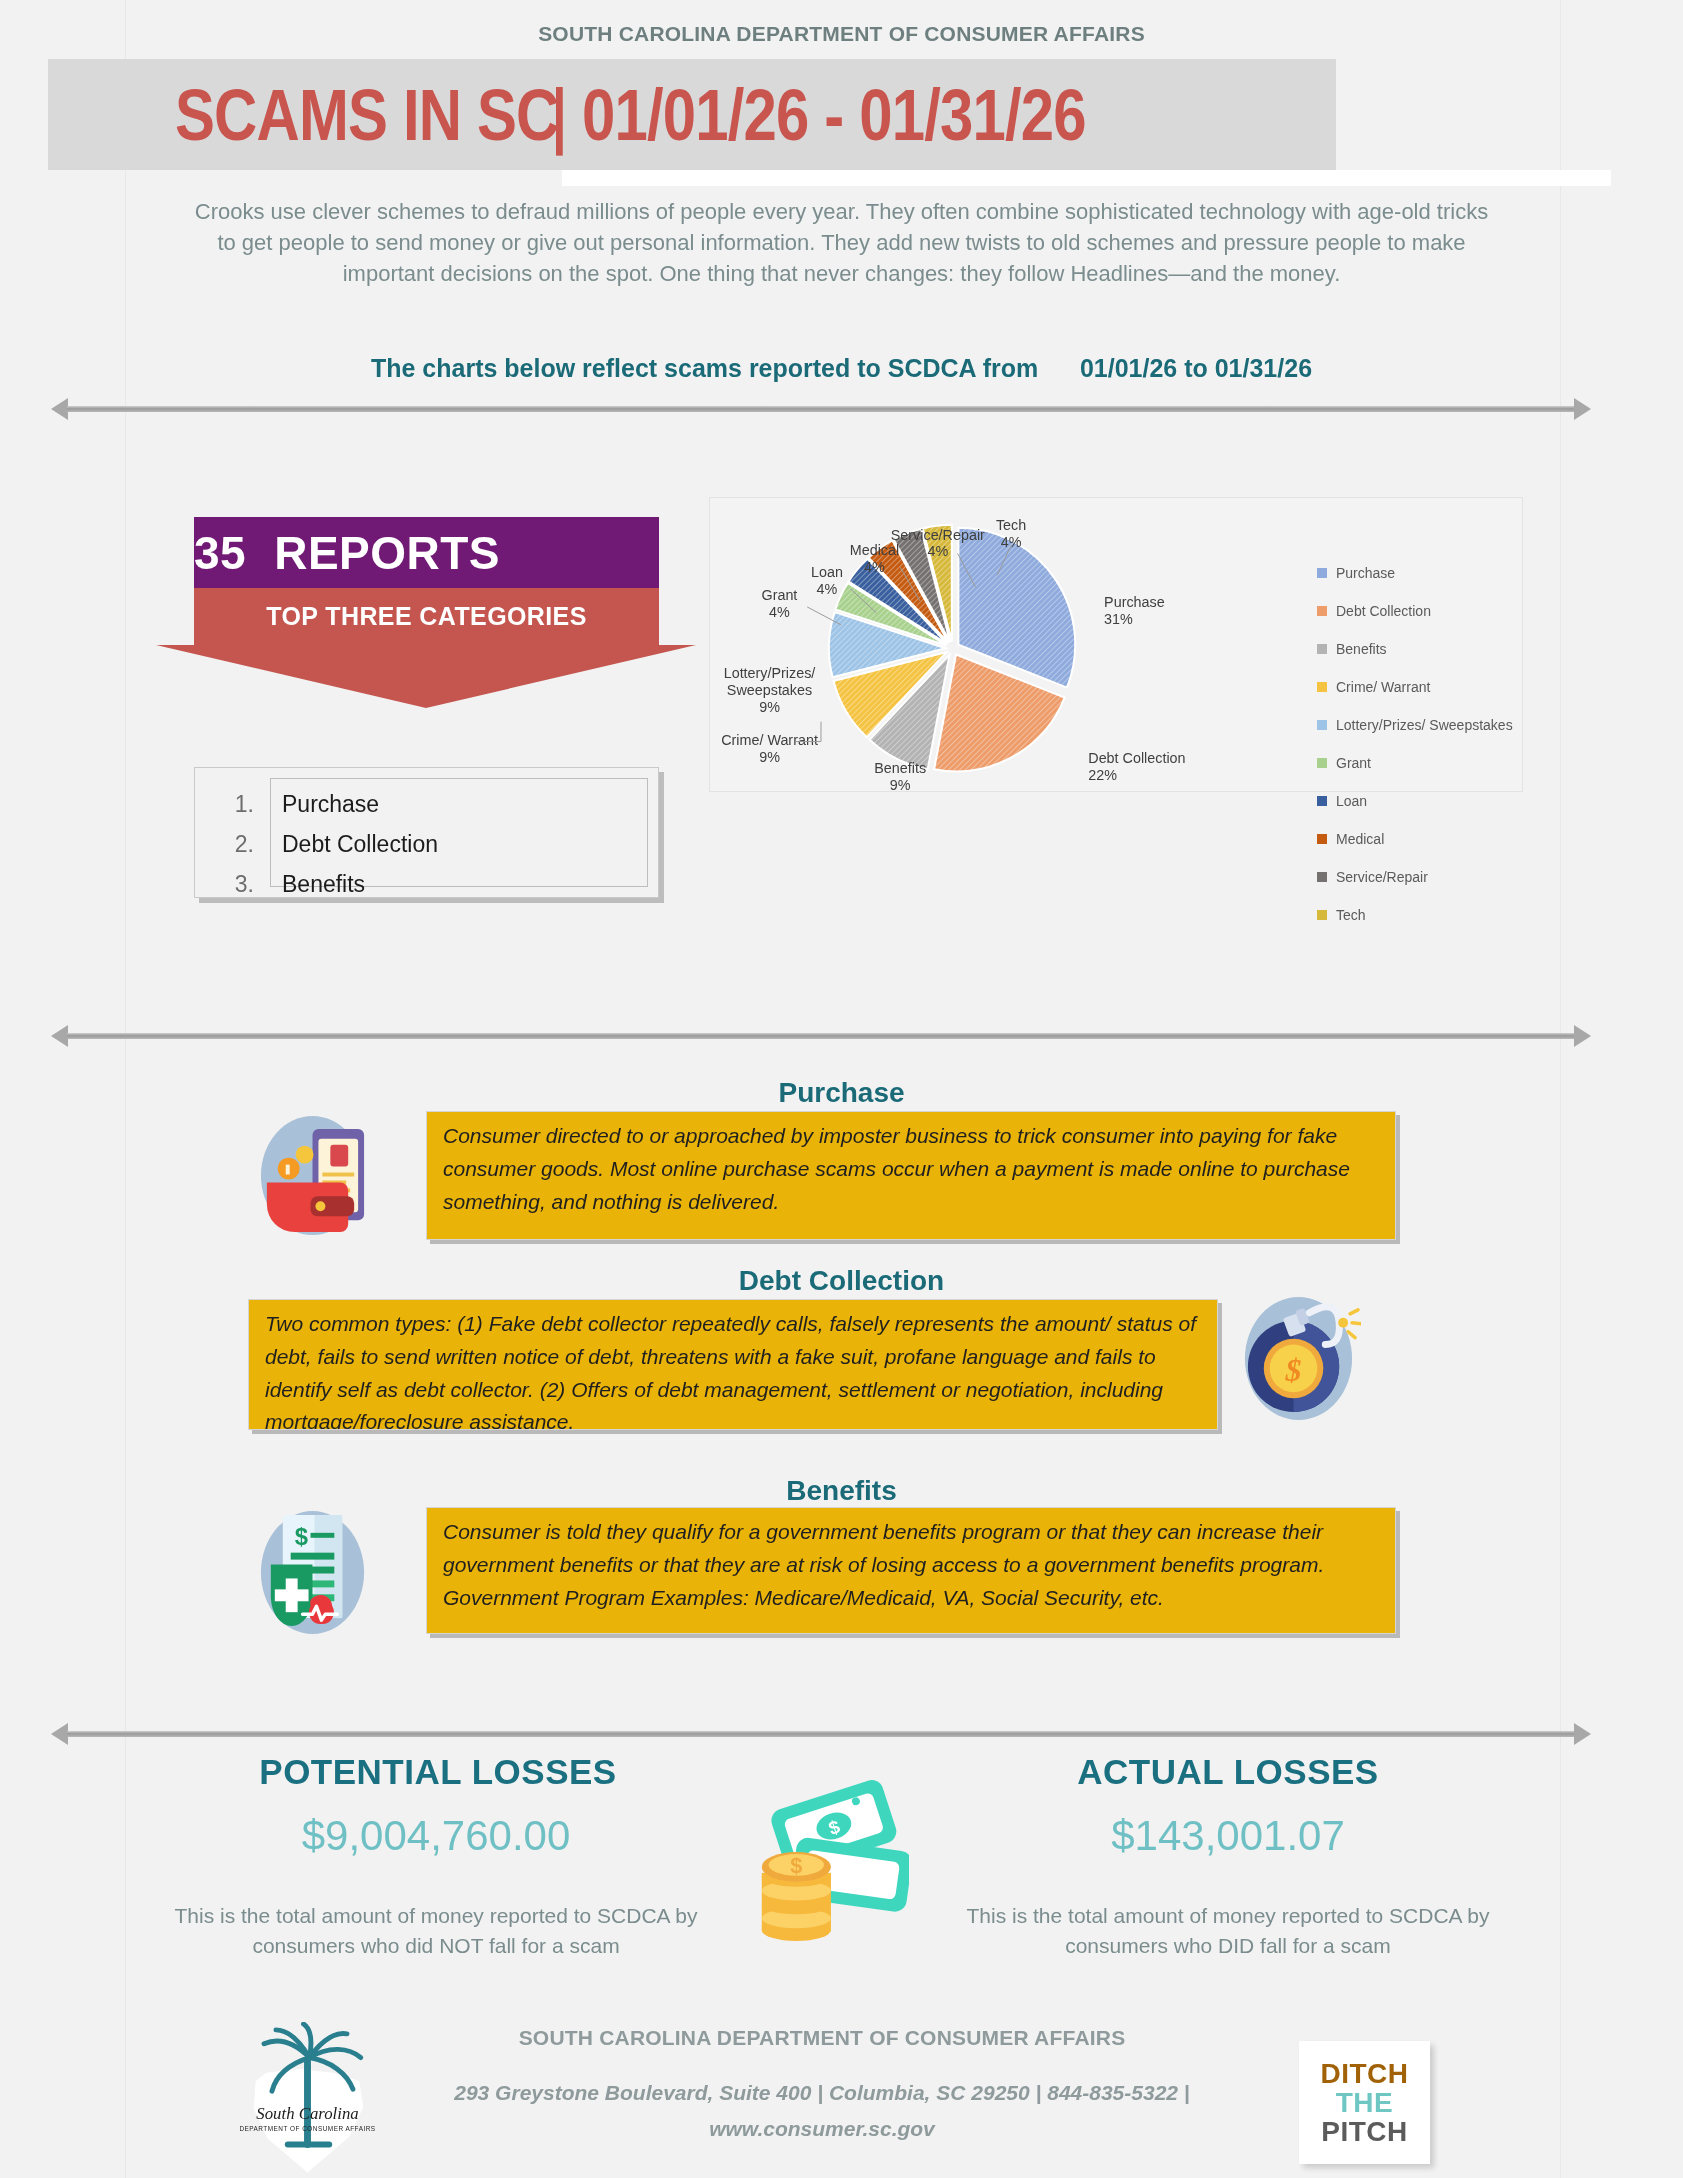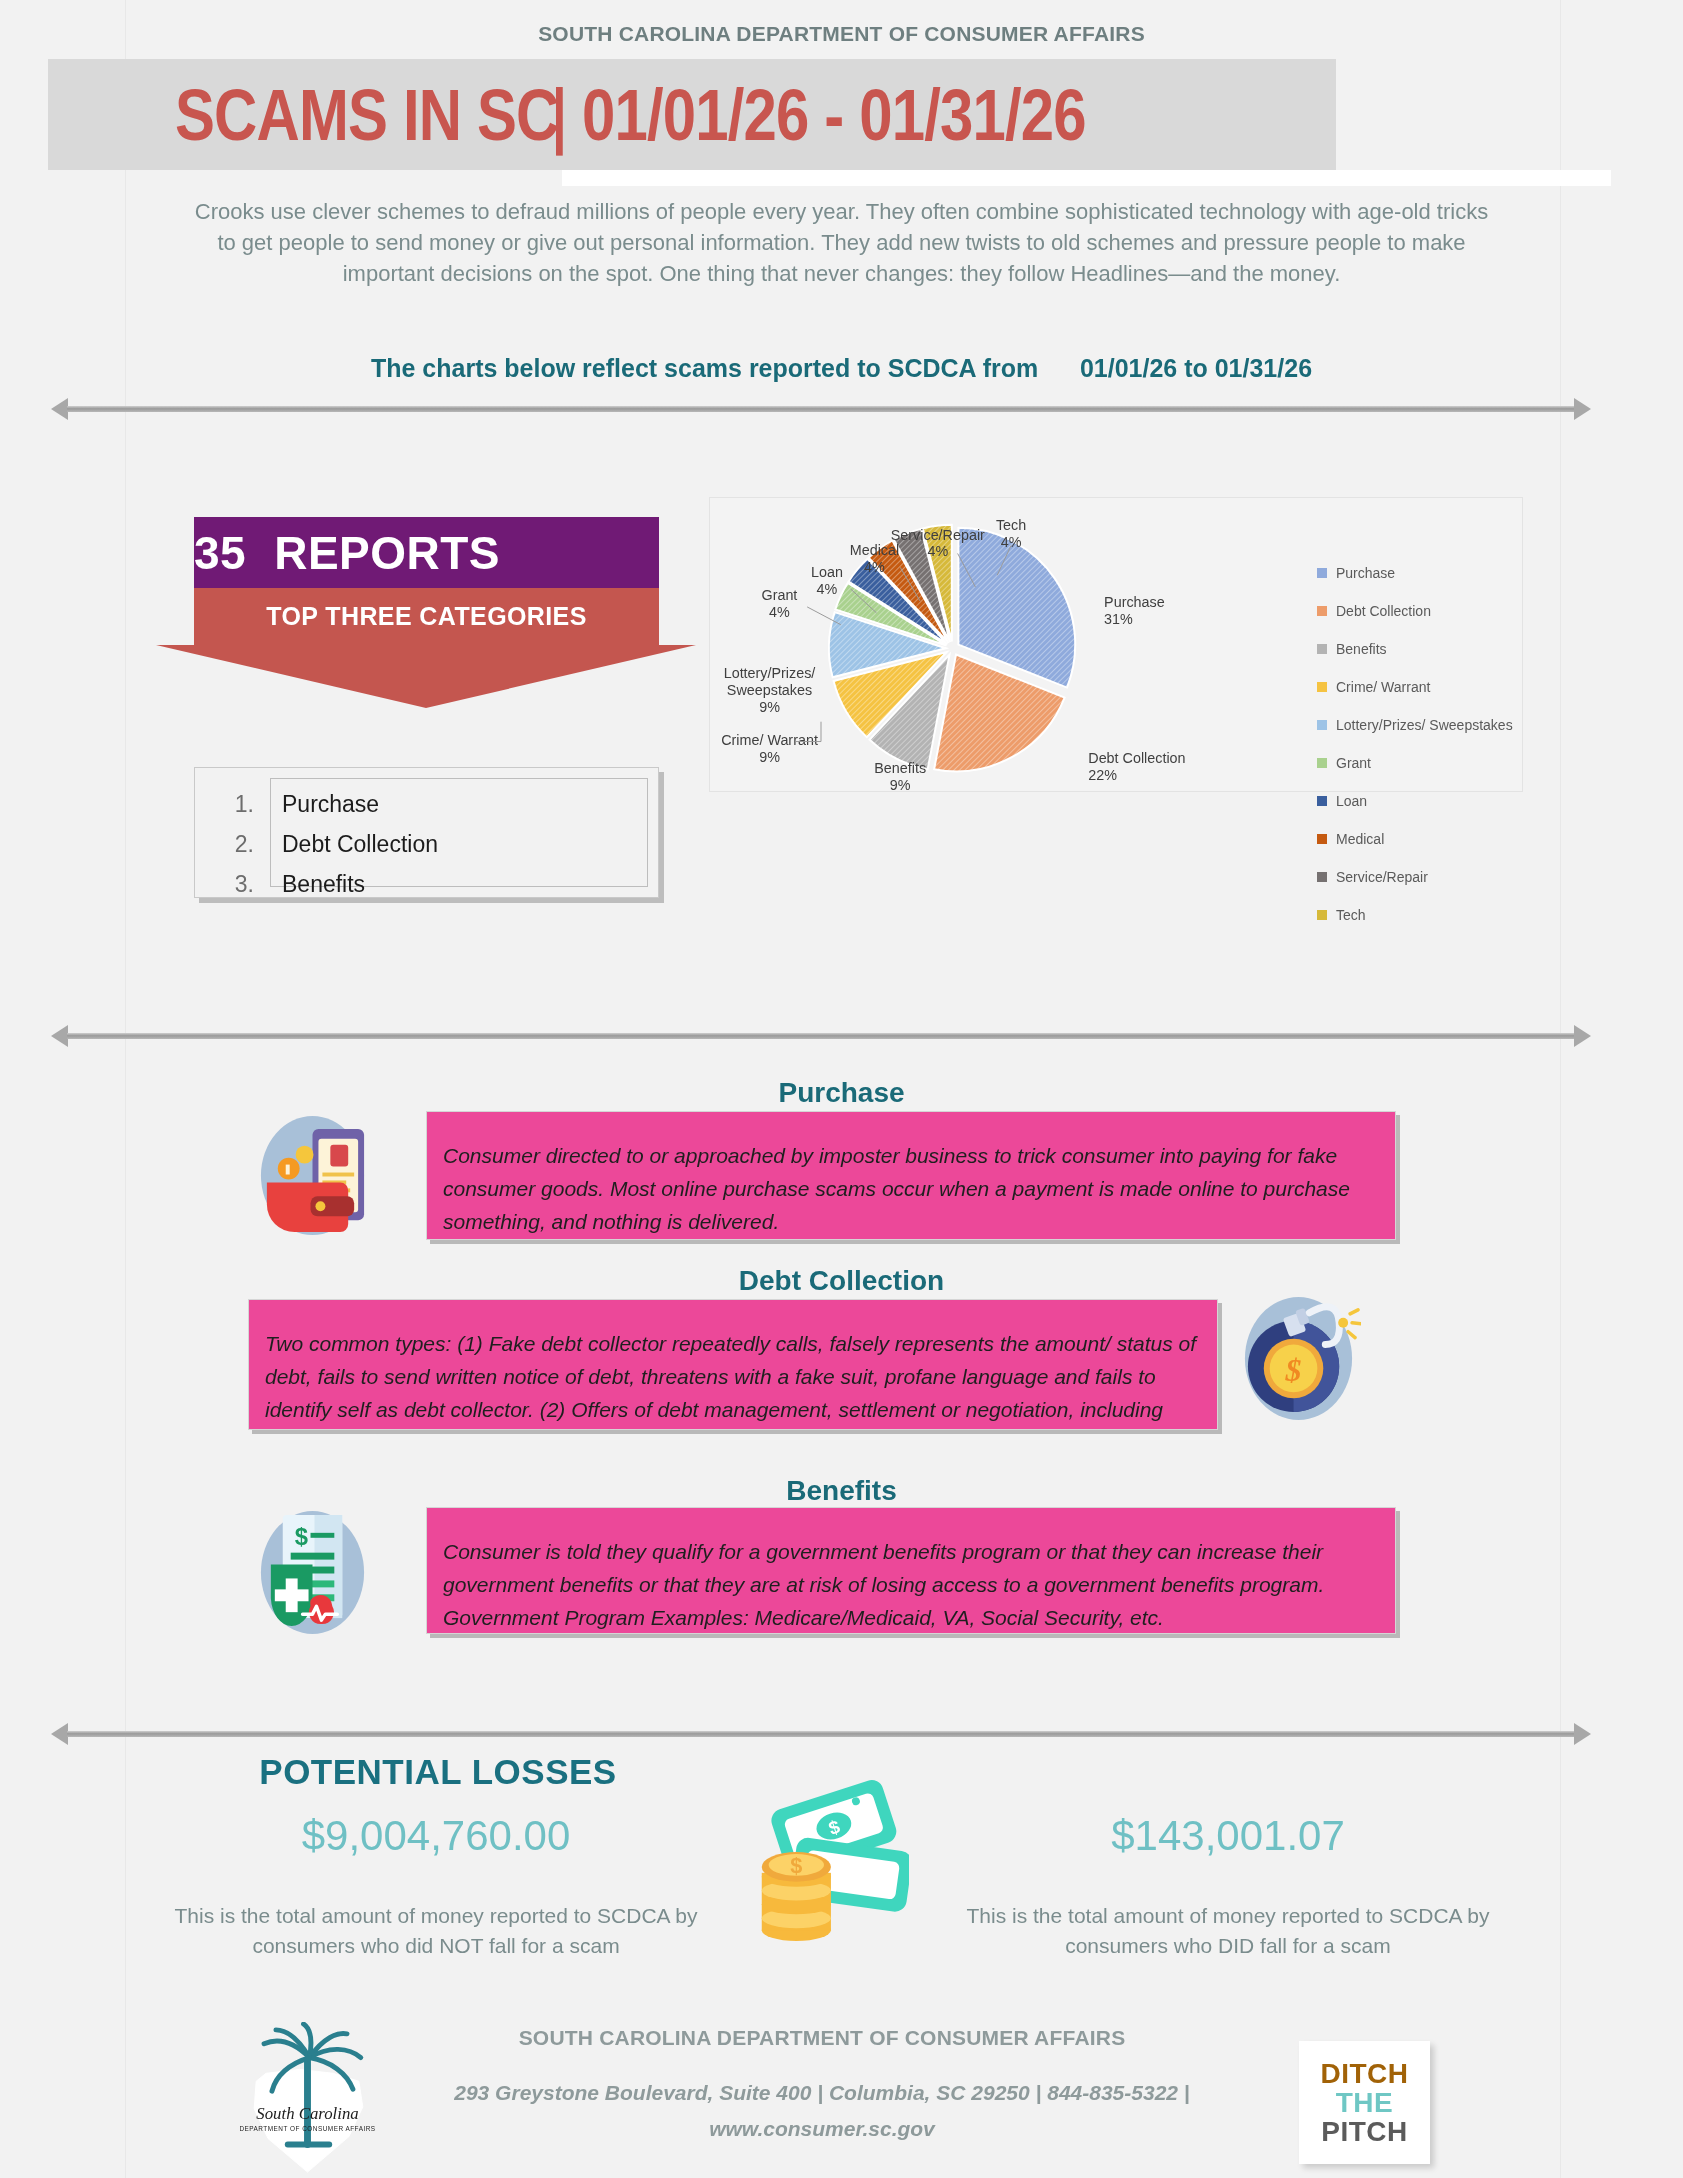--- a/index.html
+++ b/index.html
@@ -140,23 +140,23 @@
   }
   .legend-label { font-size:14px; color:#5a5a5a; white-space:nowrap; }
 
   
   .scam-head {
     position:absolute; width:100%; text-align:center;
     font-size:28px; font-weight:bold; color:#1a6a78;
   }
   .desc-box {
     position:absolute;
-    background:#ec4899; border:1px solid #d5d5d5;
+    background:#eab308; border:1px solid #d5d5d5;
     box-shadow: 4px 4px 0 #b9b9b9;
-    padding:28px 16px;
+    padding:8px 16px;
   }
   .desc-text {
     font-size:21px; line-height:1.56; color:#1f1f1f;
     font-style: italic;
   }
   .scam-icon { position:absolute; }
 
   
   .loss-head {
     position:absolute; text-align:center;
@@ -503,20 +503,21 @@
         <ellipse cx="56" cy="136" rx="35" ry="10" fill="#f7b93c"></ellipse>
         <ellipse cx="56" cy="122" rx="35" ry="10" fill="#fcd267"></ellipse>
         <ellipse cx="56" cy="108" rx="35" ry="10" fill="#f7b93c"></ellipse>
         <ellipse cx="56" cy="98" rx="35" ry="15" fill="#f0a93c"></ellipse>
         <ellipse cx="56" cy="96" rx="28" ry="11" fill="#fcd267"></ellipse>
         <text x="56" y="104" font-size="22" font-weight="bold" fill="#f0a93c" text-anchor="middle" font-family="Liberation Sans, sans-serif">$</text>
       </g>
     </svg>
   </div>
 
+  <div class="loss-head" style="left:931px; top:1752px; width:594px;">ACTUAL LOSSES</div>
   <div class="loss-amt" style="left:931px; top:1812px; width:594px;">$143,001.07</div>
   <div class="loss-sub" style="left:941px; top:1901px; width:574px;">This is the total amount of money reported to SCDCA by consumers who DID fall for a scam</div>
 
   <div class="scam-icon" style="left:238px; top:2022px;">
     <svg width="139" height="156" viewBox="0 0 140 158">
       <path d="M18 60 L28 52 L62 48 L96 52 L122 60 L126 86 L112 116 L70 152 L30 118 L16 88 Z" fill="#ffffff" stroke="#ffffff"></path>
       <g stroke="#2a7f8e" stroke-width="5" fill="none" stroke-linecap="round">
         <path d="M72 36 C56 20 40 16 26 22"></path>
         <path d="M72 36 C60 16 48 8 38 8"></path>
         <path d="M72 36 C76 14 72 6 66 2"></path>

